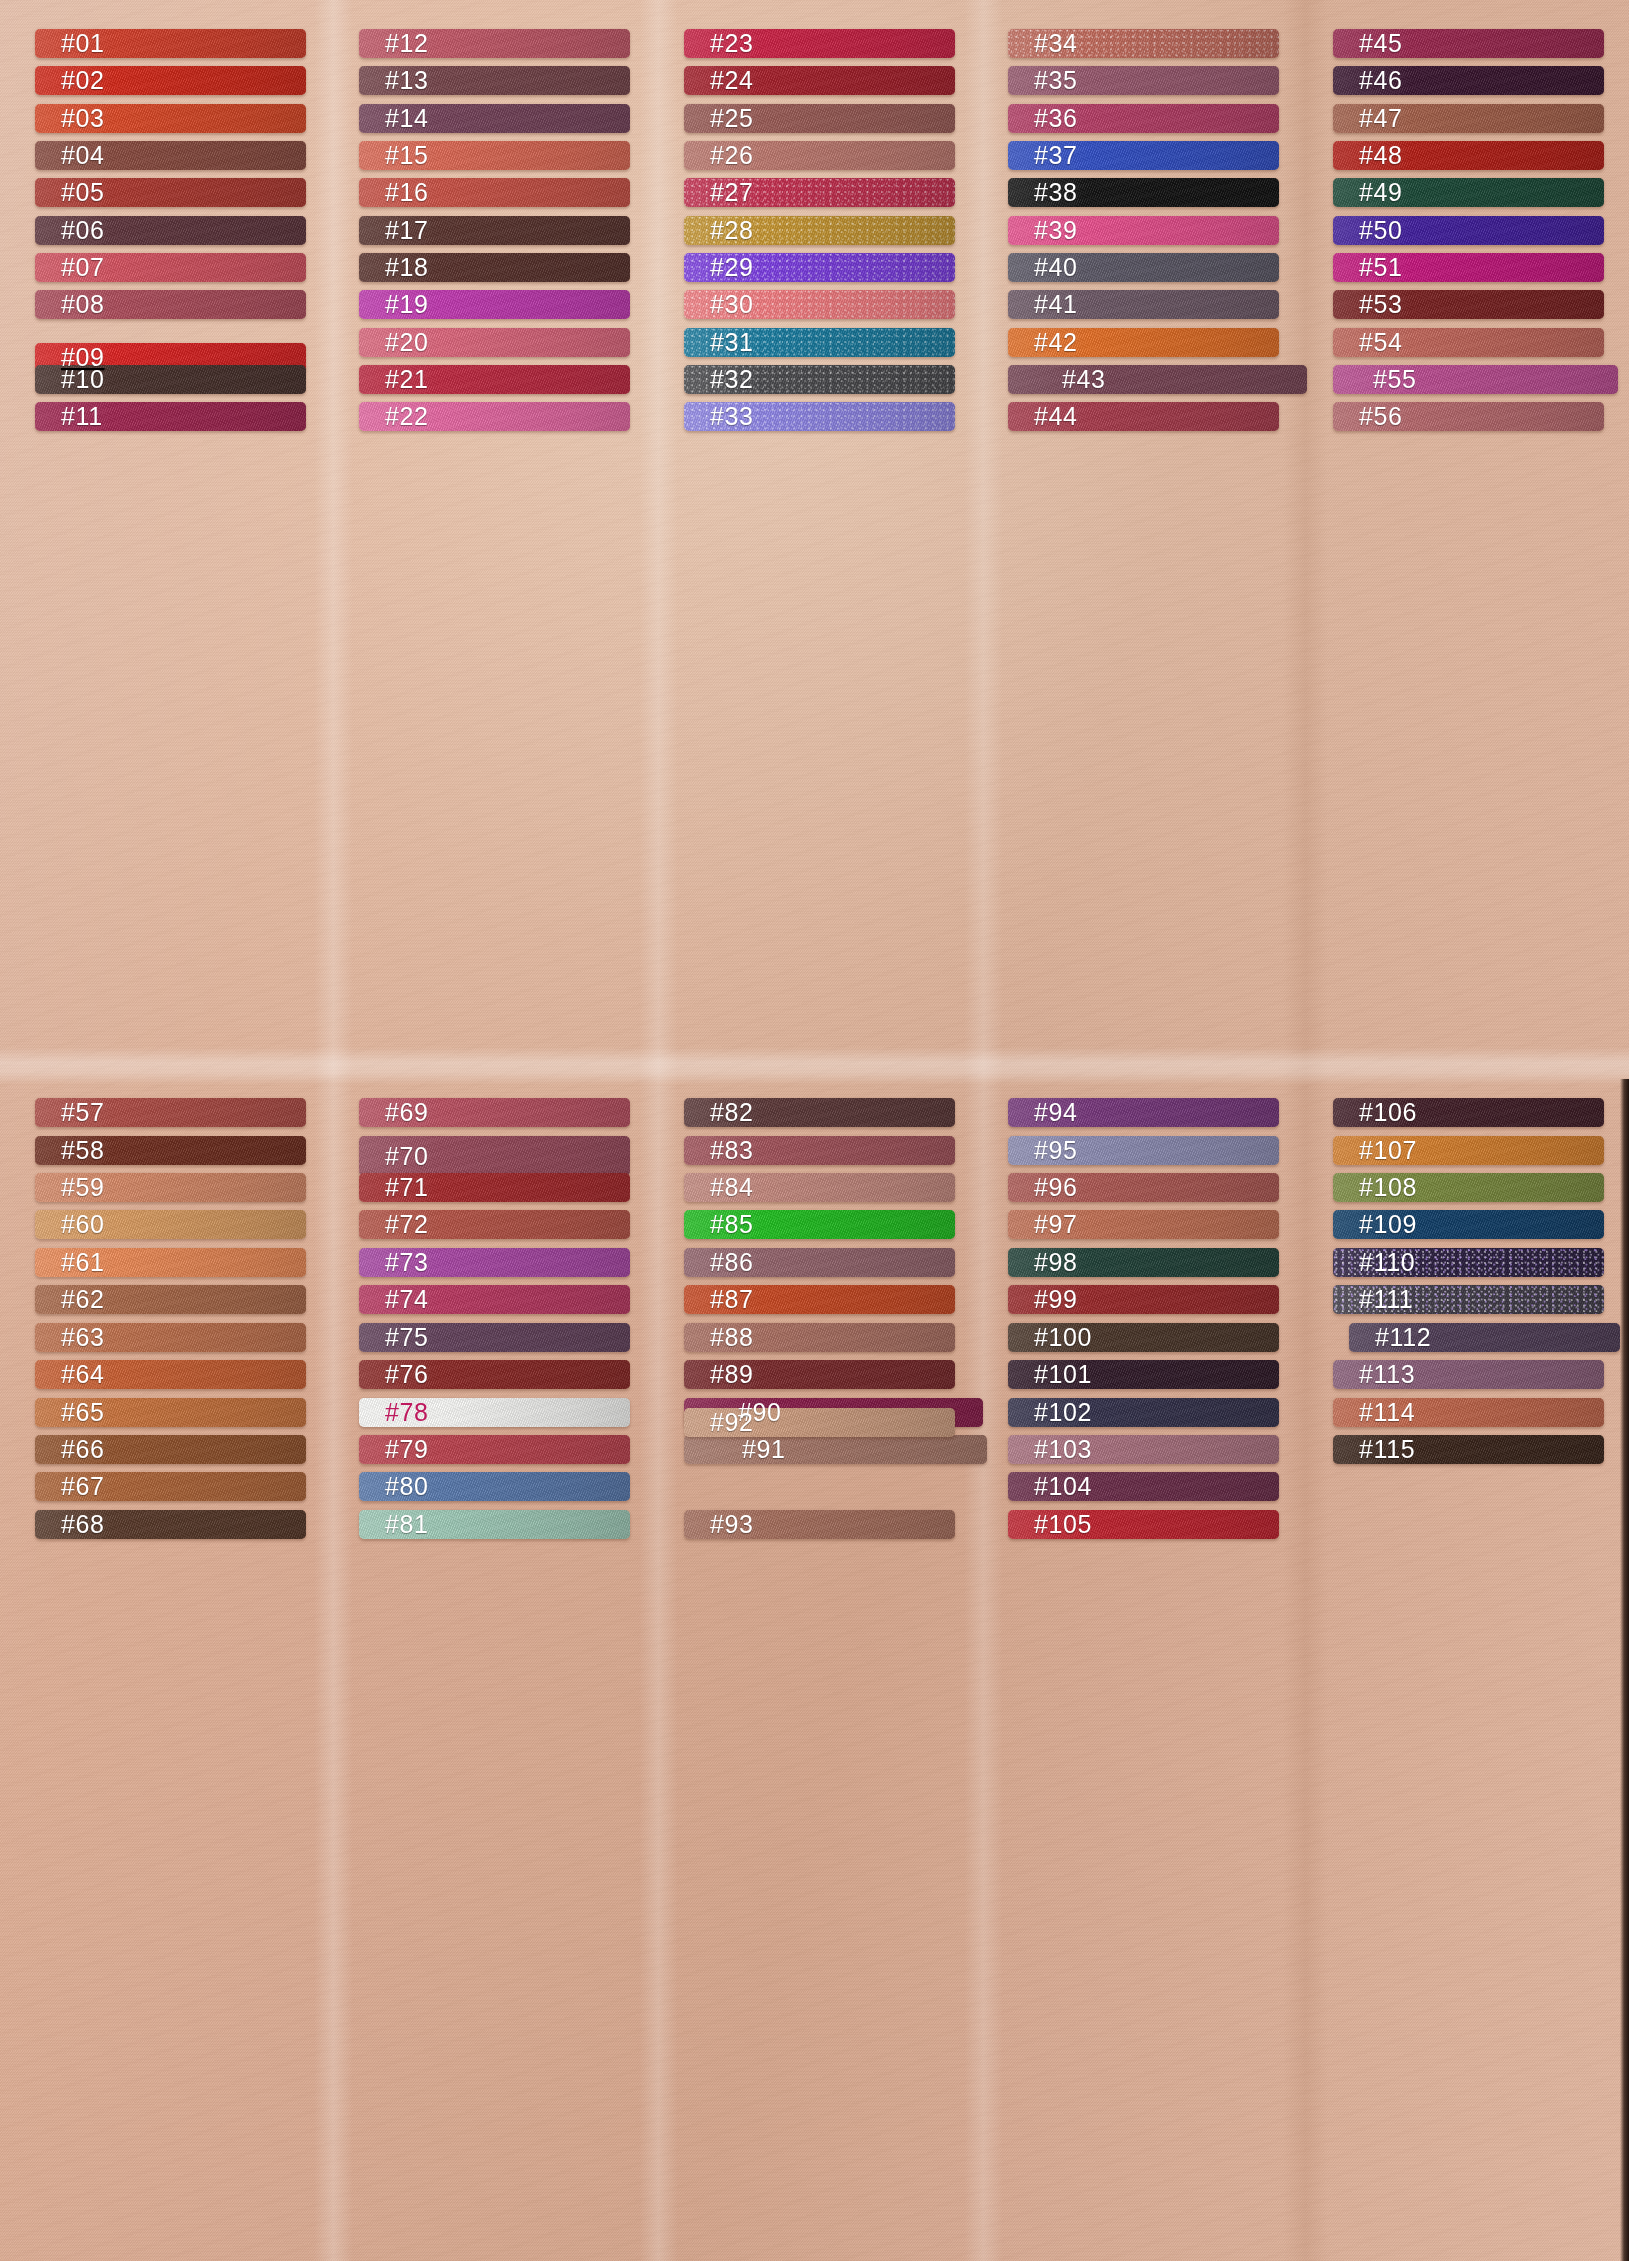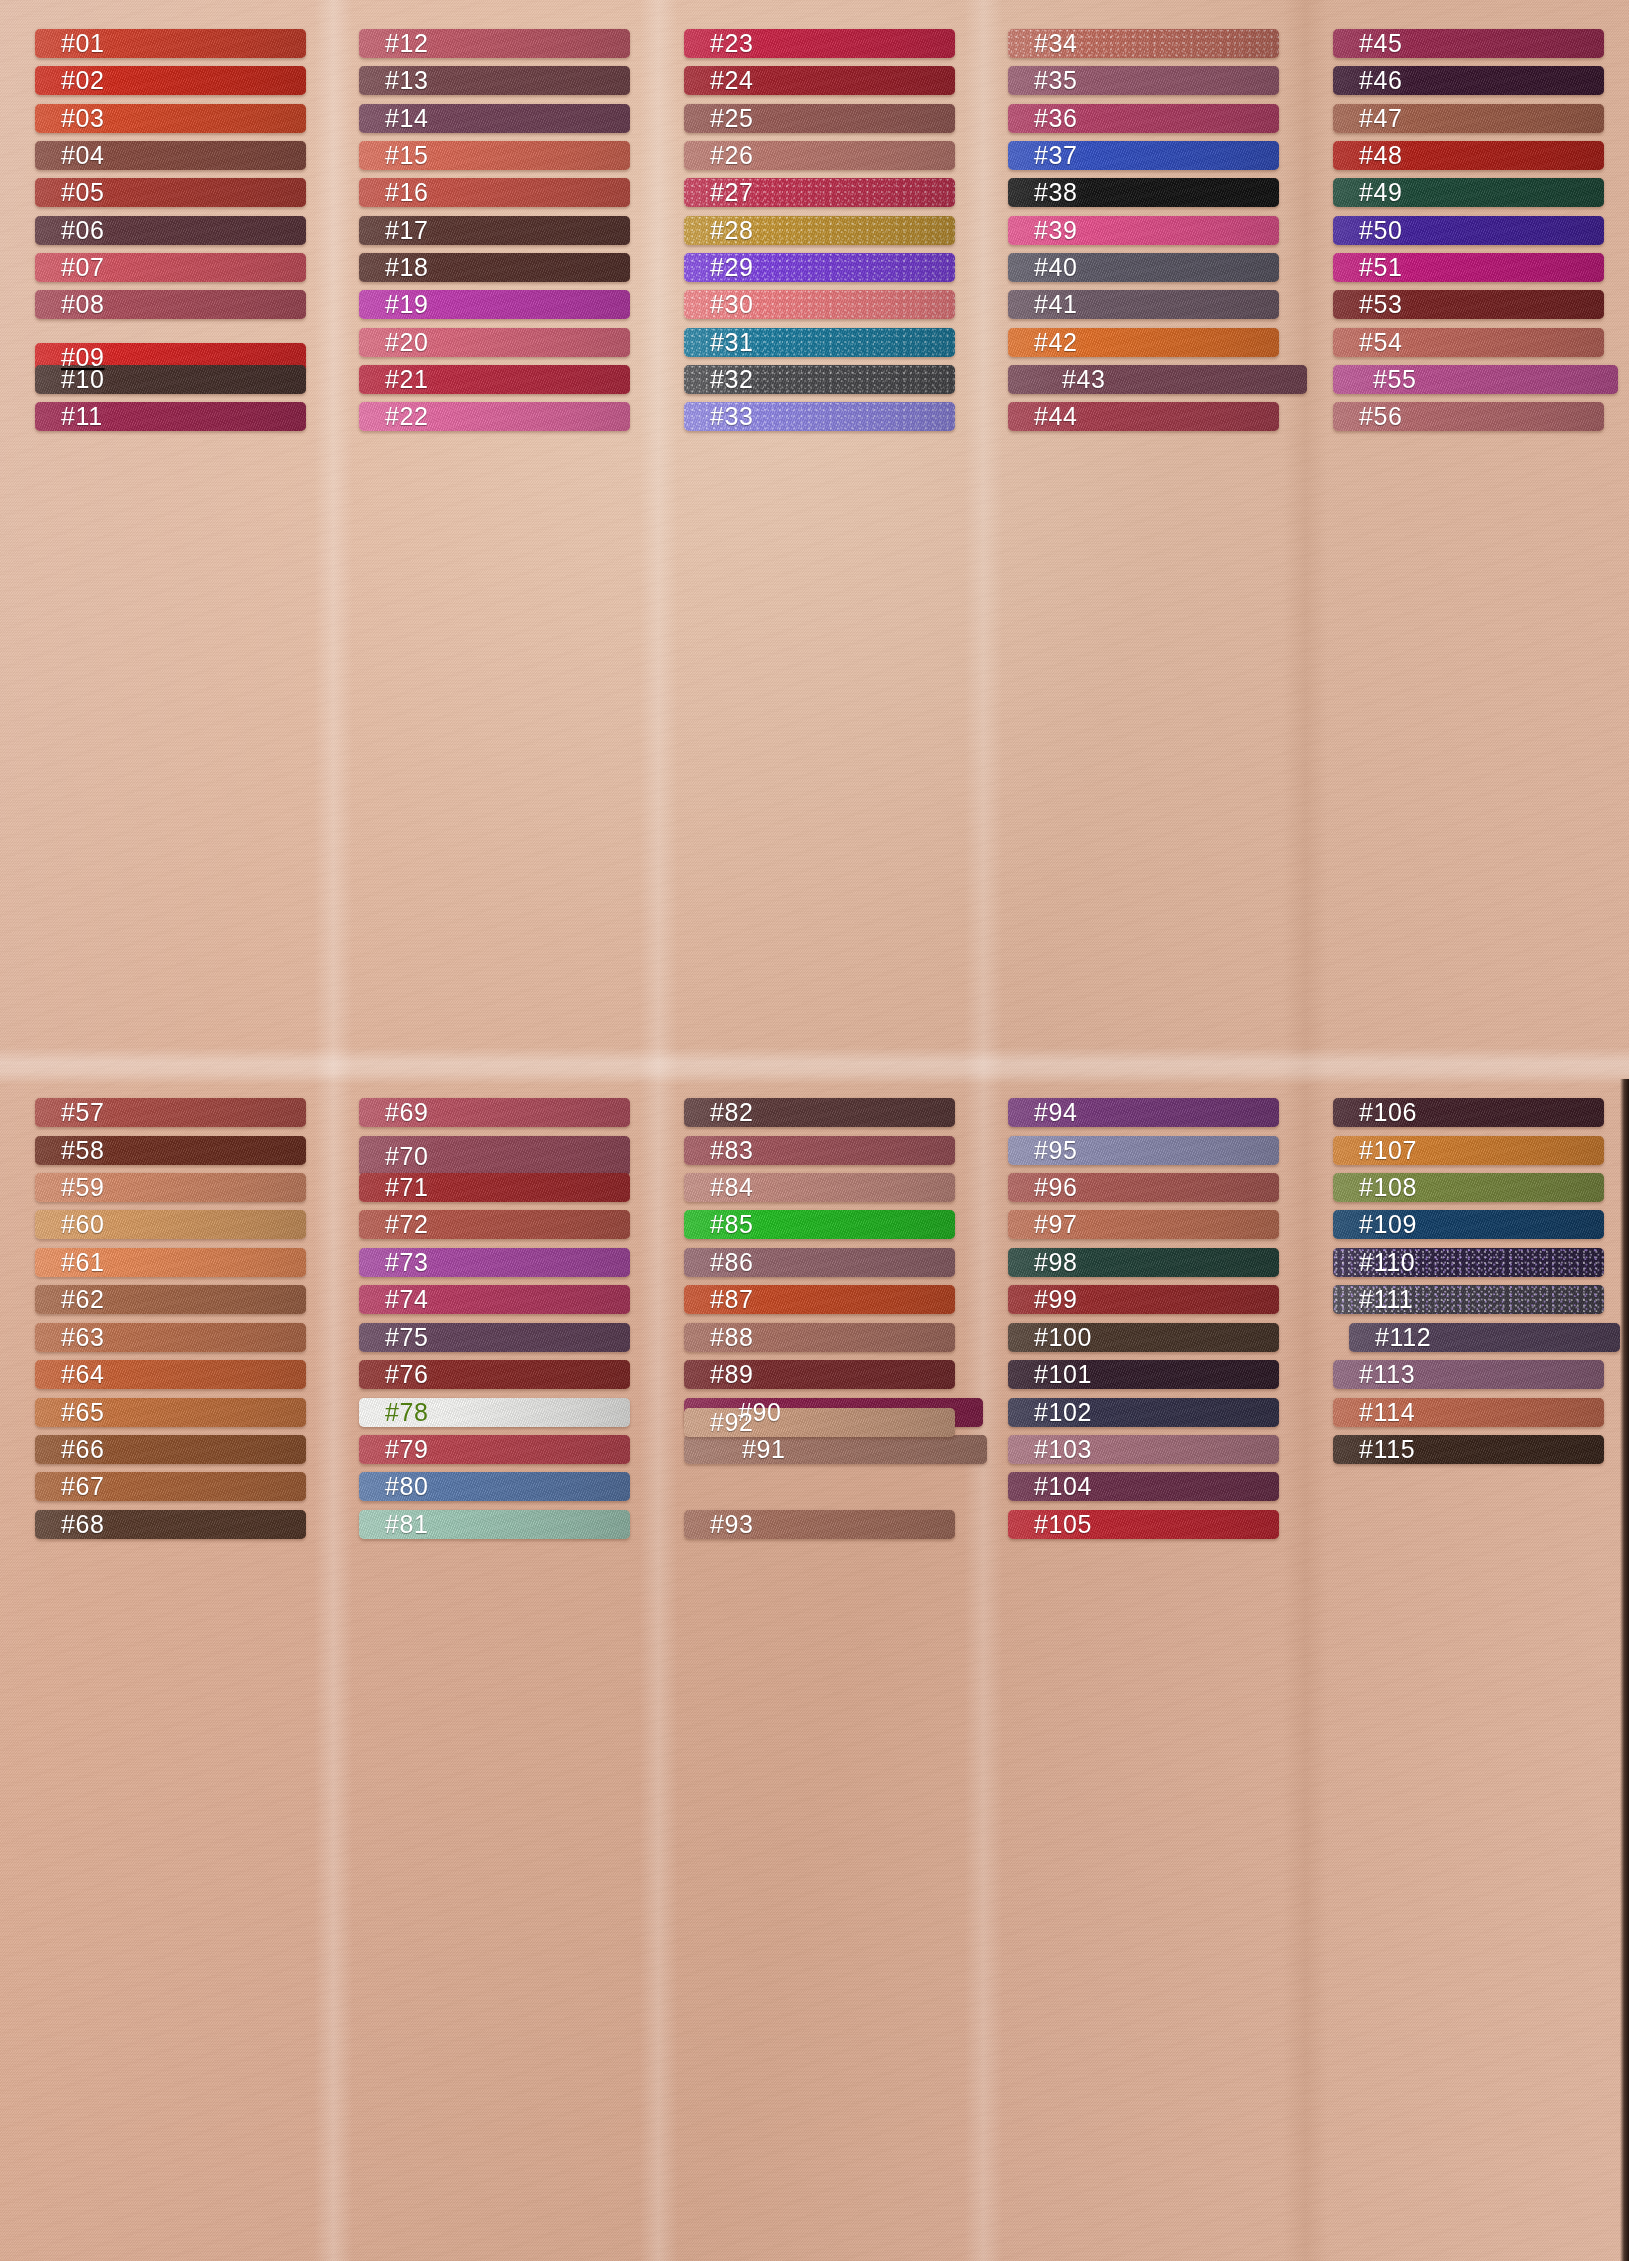--- a/index.html
+++ b/index.html
@@ -82,21 +82,21 @@
     position:relative;z-index:3;
     margin-left:26px;
     font-size:25px;
     font-weight:400;
     letter-spacing:0.6px;
     color:#ffffff;
     text-shadow:0 0.6px 1.1px rgba(0,0,0,.38);
     white-space:nowrap;
     line-height:1;
   }
-  .label.dark{color:#4d7c0f;text-shadow:none;}
+  .label.dark{color:#be185d;text-shadow:none;}
 </style>
 </head>
 <body>
 
 <div id="chart">
   <div class="skin-noise"></div>
   <div class="band" style="left:314px;width:39px;background:linear-gradient(90deg,rgba(255,255,255,0),rgba(255,255,255,.22),rgba(255,255,255,0));"></div>
   <div class="band" style="left:639px;width:39px;background:linear-gradient(90deg,rgba(255,255,255,0),rgba(255,255,255,.20),rgba(255,255,255,0));"></div>
   <div class="band" style="left:964px;width:39px;background:linear-gradient(90deg,rgba(255,255,255,0),rgba(255,255,255,.18),rgba(255,255,255,0));"></div>
   <div class="band" style="left:1283px;width:45px;background:linear-gradient(90deg,rgba(150,95,65,0),rgba(150,95,65,.13),rgba(150,95,65,0));"></div>

